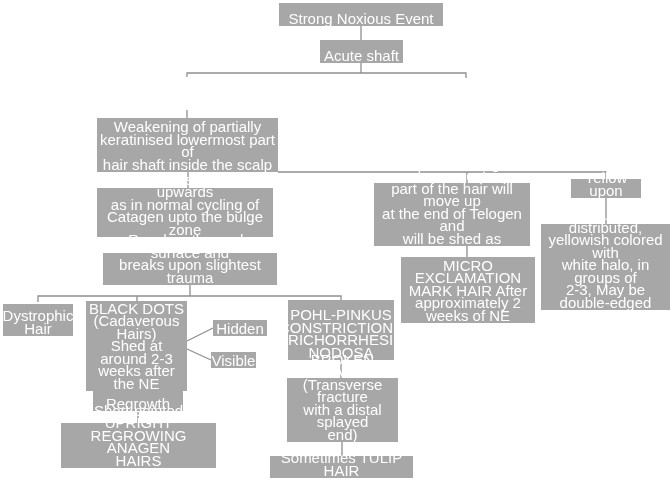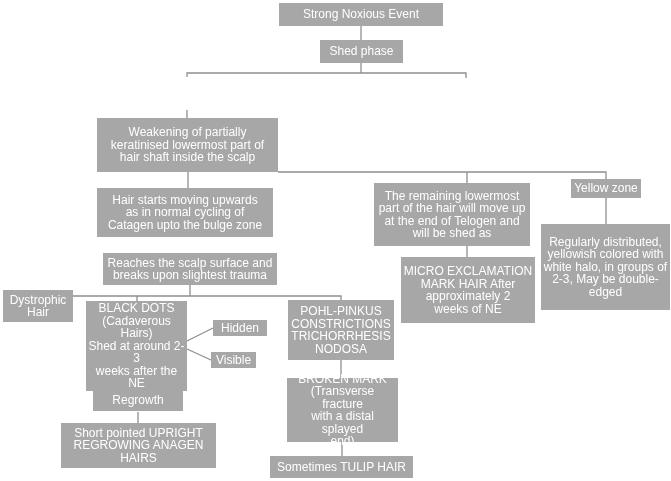--- a/index.html
+++ b/index.html
@@ -6,23 +6,23 @@
   .stage{
     position:relative;width:671px;height:481px;
     background:var(--background,#fff);
     font-family:"Liberation Sans",sans-serif;
     overflow:hidden;
   }
   .node{
     position:absolute;
     background:var(--box-fill,#a7a7a7);
     color:var(--box-text,#fff);
-    display:flex;align-items:center;justify-content:center;
+    display:flex;align-items:flex-end;justify-content:center;
     text-align:center;
-    font-size:12px;line-height:12.5px;
+    font-size:15px;line-height:12.5px;
     box-sizing:border-box;
   }
   .txt{white-space:pre-line;display:inline-block;padding:1px 2px;}
   .em{}
   svg.edges{position:absolute;left:0;top:0;width:671px;height:481px;pointer-events:none;}
   svg.edges path{stroke:var(--line,#8f8f8f);stroke-width:1.3;fill:none;}
 </style>
 </head>
 <body>
 
@@ -43,21 +43,21 @@
     <path d="M138 412 V423"></path>
     <path d="M341 360 V378"></path>
     <path d="M342 442 V456"></path>
   </svg>
 
   <div class="node" style="left:279px;top:3px;width:164px;height:23px">
     <span class="txt">Strong Noxious Event</span>
   </div>
 
   <div class="node" style="left:320px;top:40px;width:83px;height:23px">
-    <span class="txt">Shed phase</span>
+    <span class="txt">Acute shaft</span>
   </div>
 
 
 
   <div class="node" style="left:97px;top:118px;width:181px;height:54px">
     <span class="txt">Weakening of partially
 keratinised lowermost part of
 hair shaft inside the scalp</span>
   </div>
 
@@ -68,21 +68,21 @@
 will be shed as</span>
   </div>
 
   <div class="node" style="left:97px;top:188px;width:176px;height:49px">
     <span class="txt">Hair starts moving upwards
 as in normal cycling of
 Catagen upto the bulge zone</span>
   </div>
 
   <div class="node" style="left:571px;top:179px;width:70px;height:19px">
-    <span class="txt">Yellow zone</span>
+    <span class="txt">Yellow upon</span>
   </div>
 
   <div class="node" style="left:541px;top:224px;width:129px;height:86px">
     <span class="txt">Regularly distributed,
 yellowish colored with
 white halo, in groups of
 2-3, May be double-edged</span>
   </div>
 
   <div class="node" style="left:103px;top:253px;width:174px;height:32px">
@@ -90,21 +90,21 @@
 breaks upon slightest trauma</span>
   </div>
 
   <div class="node" style="left:401px;top:257px;width:134px;height:66px">
     <span class="txt"><span class="em">MICRO EXCLAMATION
 MARK HAIR After
 approximately 2
 weeks of NE</span></span>
   </div>
 
-  <div class="node" style="left:3px;top:290px;width:70px;height:32px">
+  <div class="node" style="left:3px;top:304px;width:70px;height:32px">
     <span class="txt">Dystrophic
 Hair</span>
   </div>
 
   <div class="node" style="left:86px;top:301px;width:101px;height:90px">
     <span class="txt"><span class="em">BLACK DOTS</span><span>
 (Cadaverous Hairs)
 Shed at around 2-3
 weeks after the NE</span></span>
   </div>

